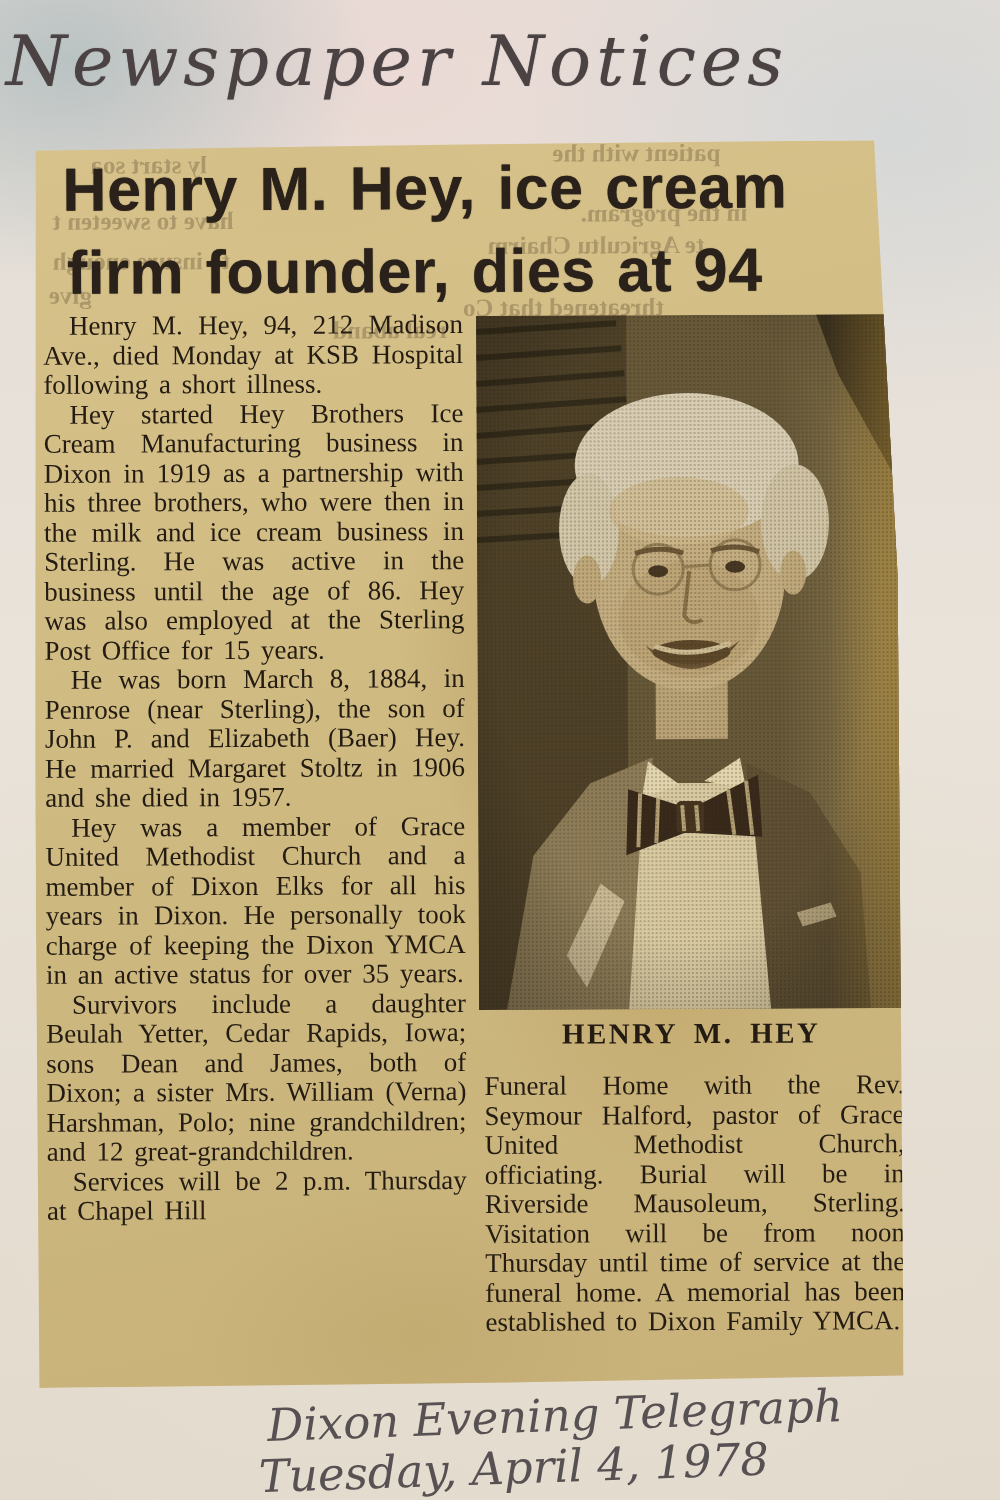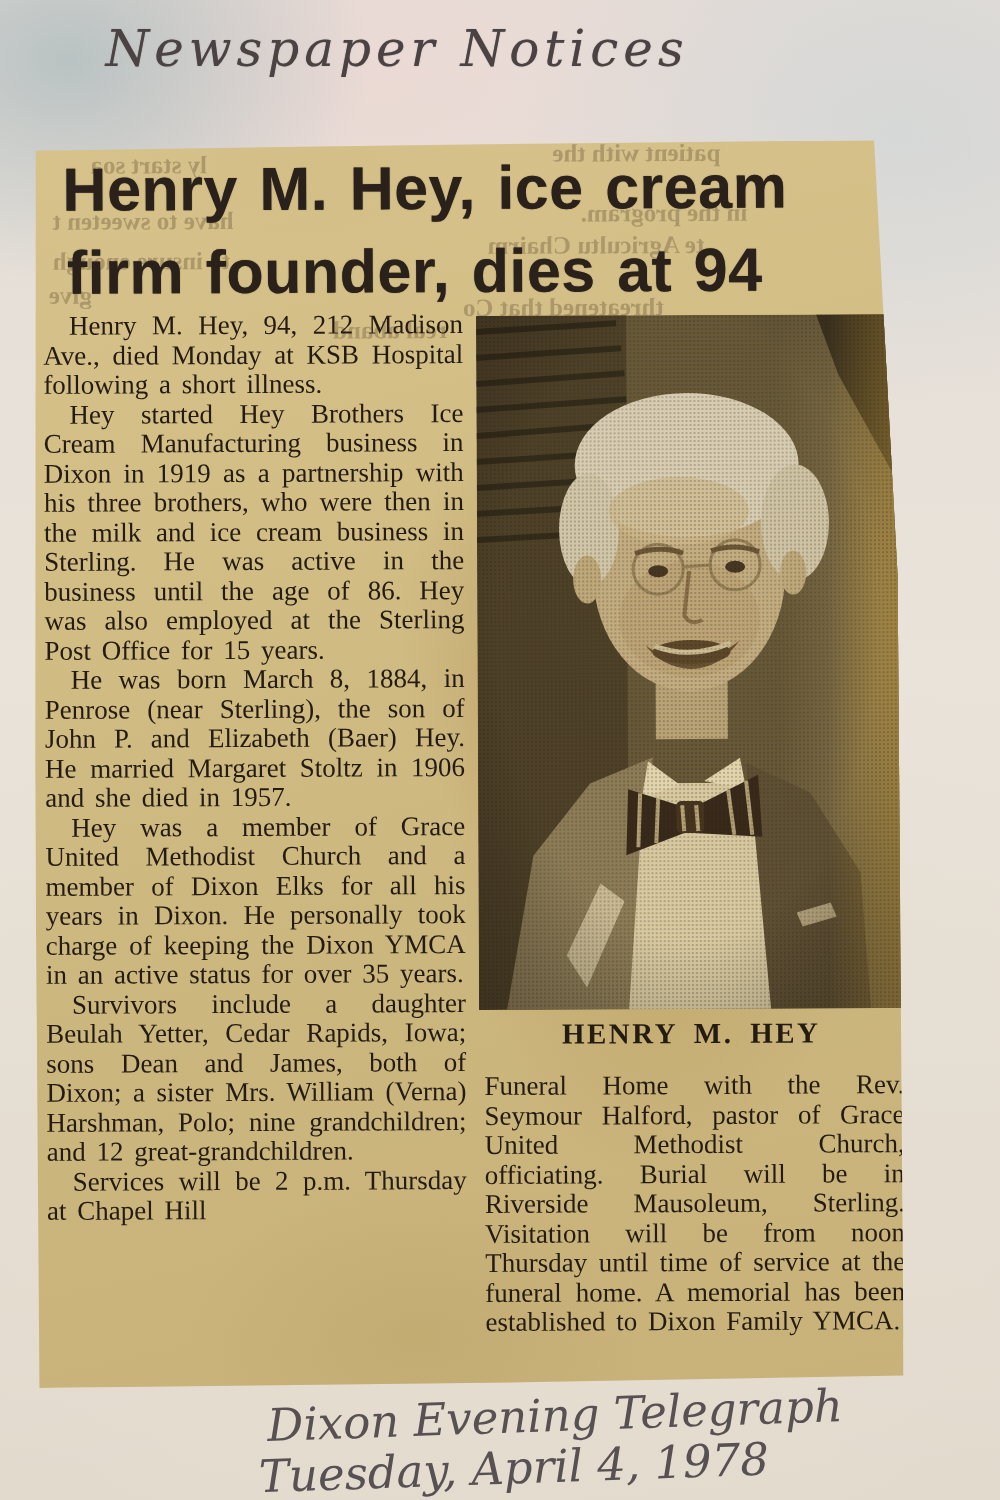--- a/index.html
+++ b/index.html
@@ -7,21 +7,21 @@
 
   .page-bg{position:absolute;inset:0;
     background:
       radial-gradient(ellipse 430px 320px at 7% 4%, rgba(148,173,178,.55), rgba(148,173,178,0) 70%),
       radial-gradient(ellipse 520px 380px at 90% 9%, rgba(188,205,214,.38), transparent 72%),
       radial-gradient(ellipse 620px 420px at 38% 5%, rgba(240,214,210,.55), transparent 70%),
       radial-gradient(ellipse 900px 760px at 50% 82%, rgba(230,222,208,.8), transparent 85%),
       linear-gradient(180deg,#e4ddd7 0%,#eae3da 45%,#e1d9cc 100%);}
 
   .page-title{position:absolute;left:0;top:20px;width:794px;text-align:center;
-    font-family:"DejaVu Serif",serif;font-style:italic;font-size:50px;letter-spacing:5px;
+    font-family:"DejaVu Serif",serif;font-style:italic;font-size:70px;letter-spacing:5px;
     color:#4a4243;text-shadow:0 0 1px rgba(74,66,67,.5);}
 
   .clipping{position:absolute;left:35px;top:142px;width:866px;height:1244px;
     transform:rotate(-.25deg);
     background:
       radial-gradient(ellipse 300px 520px at 72% 54%, rgba(160,115,35,.26), transparent 70%),
       radial-gradient(ellipse 210px 320px at 59% 40%, rgba(128,94,30,.20), transparent 70%),
       radial-gradient(ellipse 260px 130px at 30% 2%, rgba(208,188,132,.55), transparent 75%),
       radial-gradient(ellipse 320px 210px at 44% 96%, rgba(186,160,100,.40), transparent 72%),
       radial-gradient(ellipse 140px 240px at 99% 38%, rgba(150,108,40,.35), transparent 75%),

